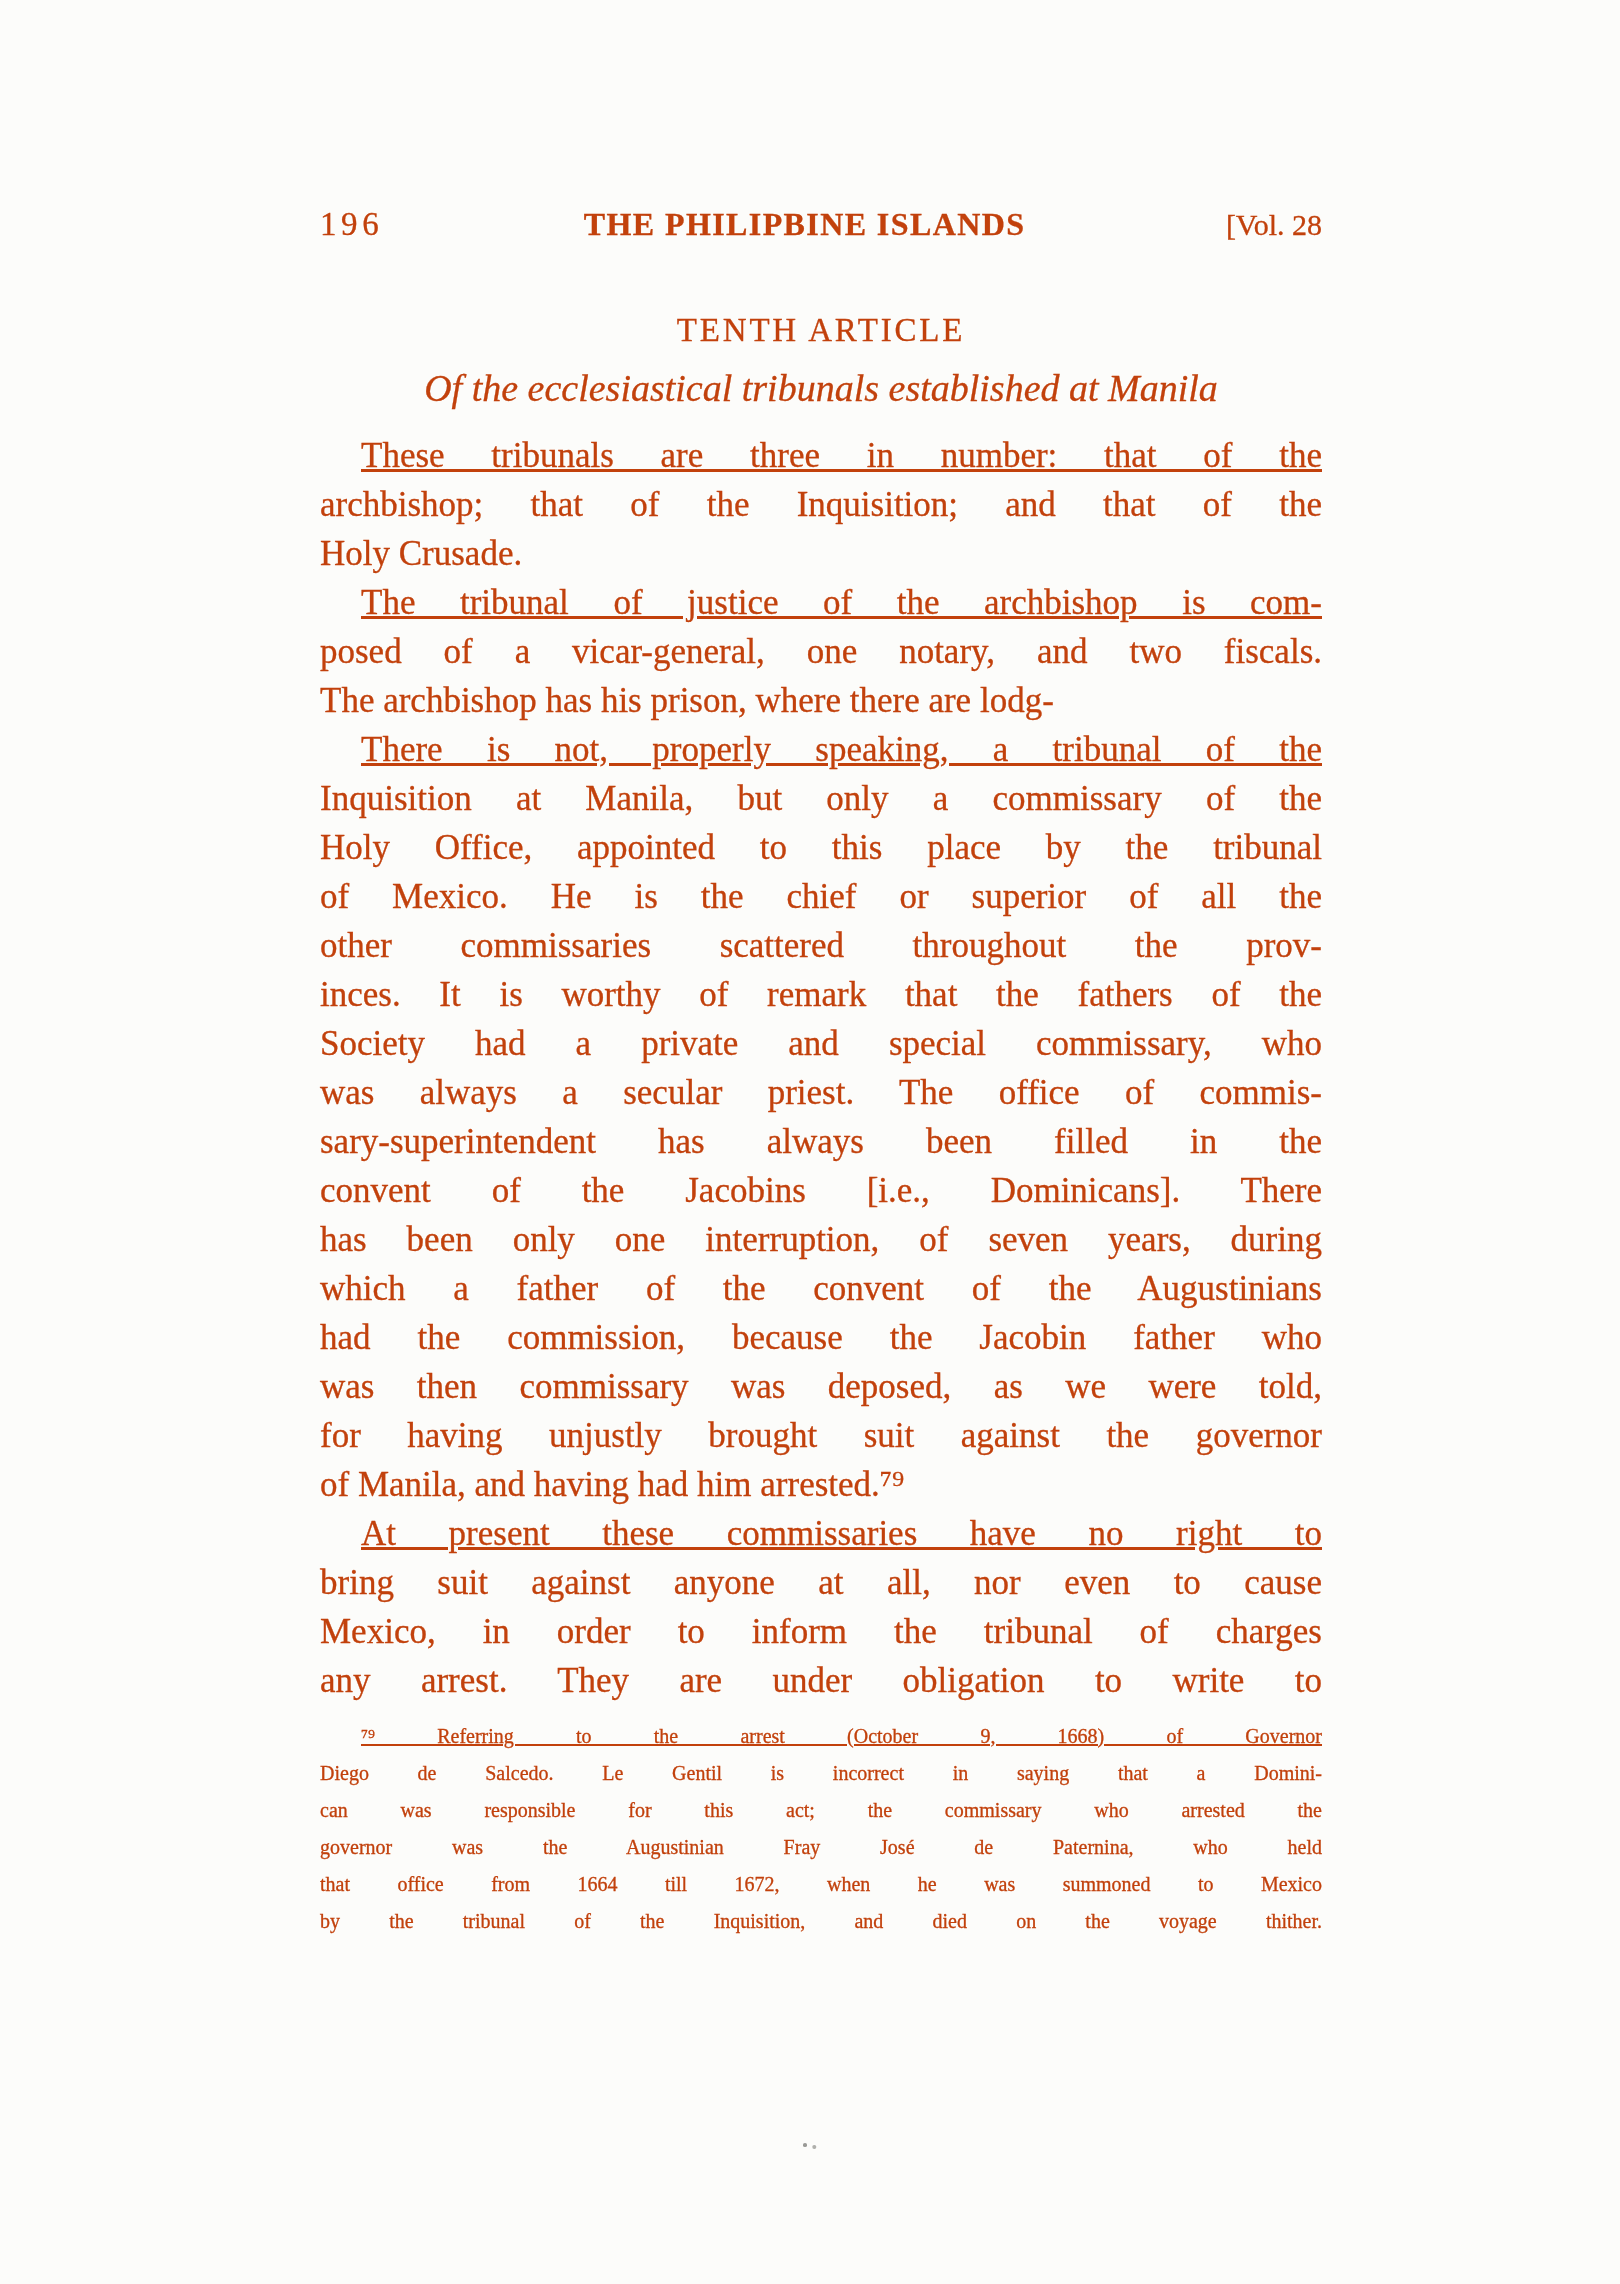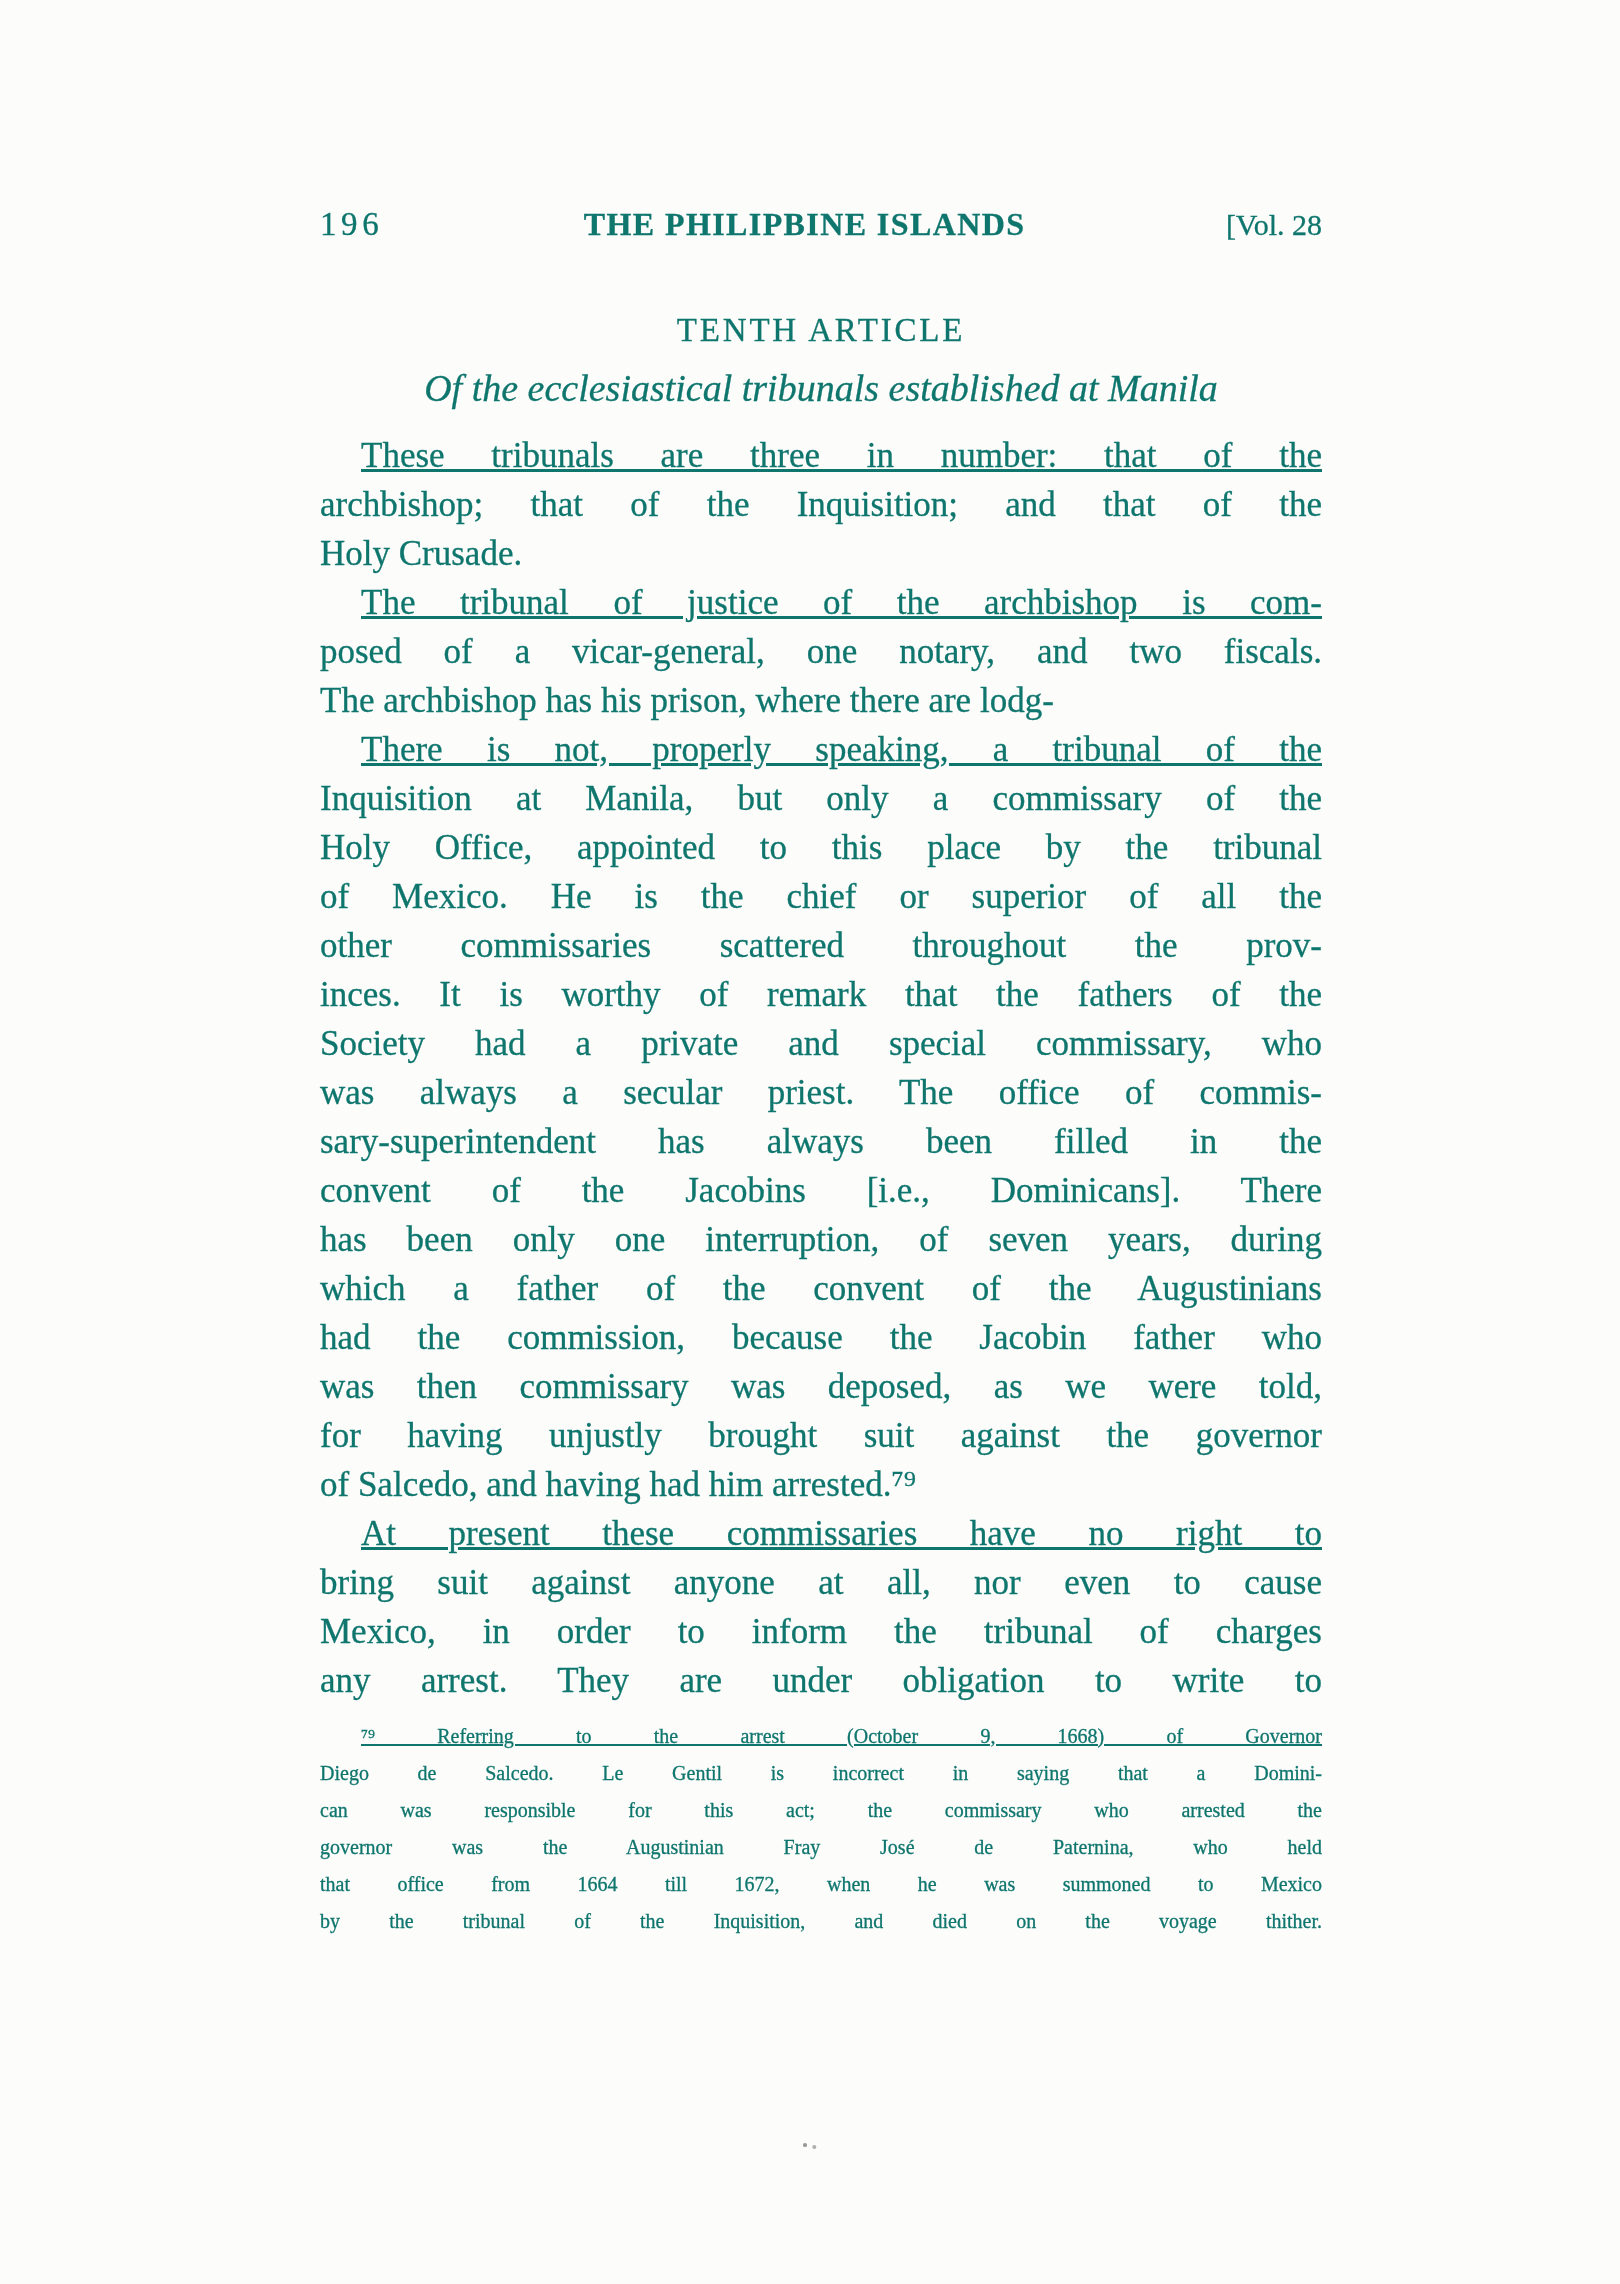--- a/index.html
+++ b/index.html
@@ -8,21 +8,21 @@
     background: #e8e8e6;
   }
   .page {
     position: relative;
     width: 1620px;
     height: 2285px;
     margin: 0 auto;
     background: #fcfcfa;
     overflow: hidden;
     font-family: "Liberation Serif", "DejaVu Serif", serif;
-    color: #0f766e;
+    color: #c2410c;
     -webkit-text-stroke: 0.3px currentColor;
   }
   .textblock {
     position: absolute;
     left: 320px;
     top: 206px;
     width: 1002px;
   }
   .header {
     display: flex;
@@ -128,21 +128,21 @@
           <div class="line">inces. It is worthy of remark that the fathers of the</div>
           <div class="line">Society had a private and special commissary, who</div>
           <div class="line">was always a secular priest. The office of commis-</div>
           <div class="line">sary-superintendent has always been filled in the</div>
           <div class="line">convent of the Jacobins [i.e., Dominicans]. There</div>
           <div class="line">has been only one interruption, of seven years, during</div>
           <div class="line">which a father of the convent of the Augustinians</div>
           <div class="line">had the commission, because the Jacobin father who</div>
           <div class="line">was then commissary was deposed, as we were told,</div>
           <div class="line">for having unjustly brought suit against the governor</div>
-          <div class="line">of Salcedo, and having had him arrested.⁷⁹</div>
+          <div class="line">of Manila, and having had him arrested.⁷⁹</div>
         </div>
       <div class="para cont">
           <div class="line">At present these commissaries have no right to</div>
           <div class="line">bring suit against anyone at all, nor even to cause</div>
           <div class="line">Mexico, in order to inform the tribunal of charges</div>
           <div class="line">any arrest. They are under obligation to write to</div>
         </div>
     </div>
 
     <div class="footnote para cont">

